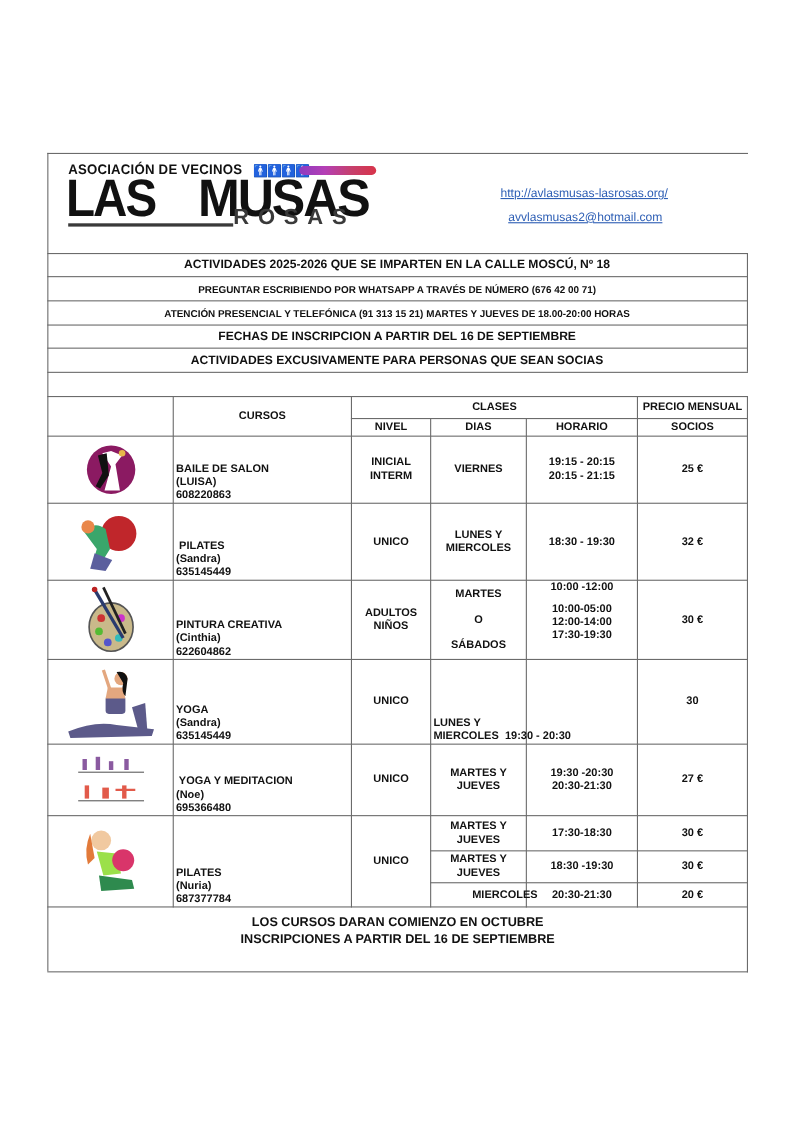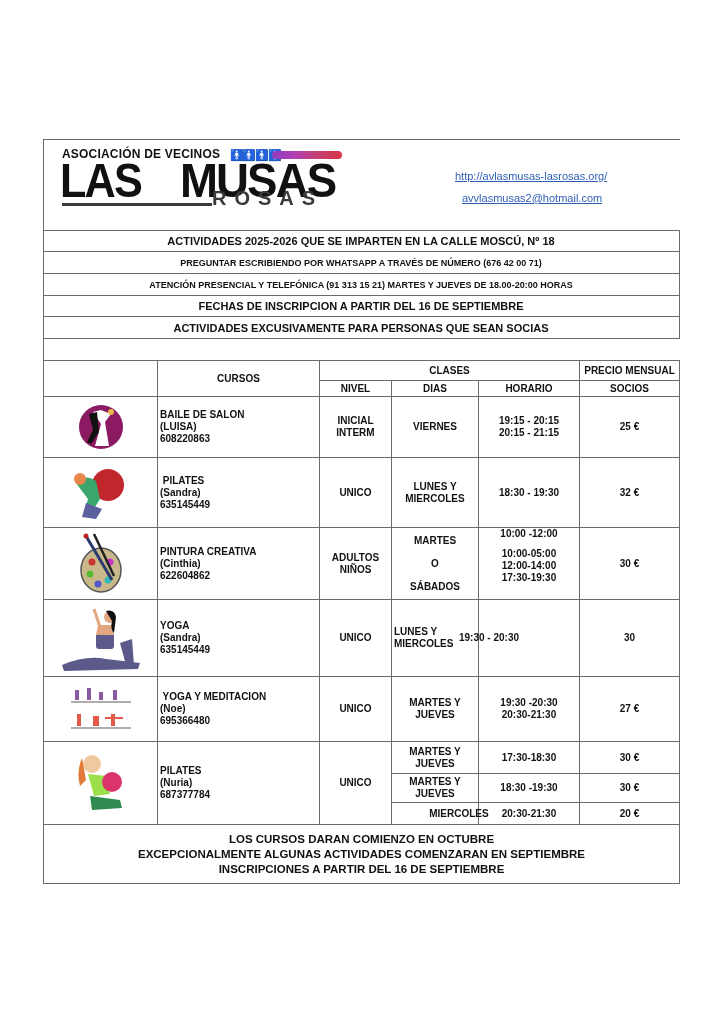--- a/index.html
+++ b/index.html
@@ -5,21 +5,21 @@
   html, body { margin: 0; padding: 0; background: #ffffff; }
   body { width: 724px; height: 1024px; position: relative; overflow: hidden;
          font-family: "Liberation Sans", sans-serif; color: #111; }
   .abs { position: absolute; }
   .hline { position: absolute; height: 1px; background: #6b6b6b; }
   .vline { position: absolute; width: 1px; background: #6b6b6b; }
   .b { font-weight: bold; }
   .center { text-align: center; }
   .cell { position: absolute; display: flex; align-items: center; justify-content: center;
           text-align: center; font-weight: bold; font-size: 10px; line-height: 12px; }
-  .cell.left { justify-content: flex-start; text-align: left; padding-left: 2px; }
+  .cell.left { justify-content: flex-start; text-align: left; padding-left: 2px; align-items: flex-end; }
   .banner { position: absolute; left: 43px; width: 636px; display: flex; align-items: center;
             justify-content: center; font-weight: bold; }
   .link { color: #2e5fb5; text-decoration: underline; font-size: 11px; }
   .course { font-size: 10px; line-height: 12px; font-weight: bold; }
   .icon-box { position: absolute; display: flex; align-items: center; justify-content: center; }
 </style>
 </head>
 <body>
 
 <div class="hline" style="left:43px;top:139px;width:637px;"></div>
@@ -260,15 +260,14 @@
 <div class="cell" style="left:400px;top:774px;width:70px;height:28px;">MARTES Y JUEVES</div>
 <div class="cell" style="left:479px;top:774px;width:100px;height:28px;">18:30 -19:30</div>
 <div class="cell" style="left:580px;top:774px;width:99px;height:28px;">30 €</div>
 
 <div class="cell" style="left:416px;top:803px;width:86px;height:21px;">MIERCOLES</div>
 <div class="cell" style="left:479px;top:803px;width:100px;height:21px;">20:30-21:30</div>
 <div class="cell" style="left:580px;top:803px;width:99px;height:21px;">20 €</div>
 
 <div class="abs center b" style="left:44px;top:832px;width:635px;font-size:11.5px;line-height:15px;">
   <div>LOS CURSOS DARAN COMIENZO EN OCTUBRE</div>
-  <div>EXCEPCIONALMENTE ALGUNAS ACTIVIDADES COMENZARAN EN SEPTIEMBRE</div>
   <div>INSCRIPCIONES A PARTIR DEL 16 DE SEPTIEMBRE</div>
 </div>
 
 </body></html>

